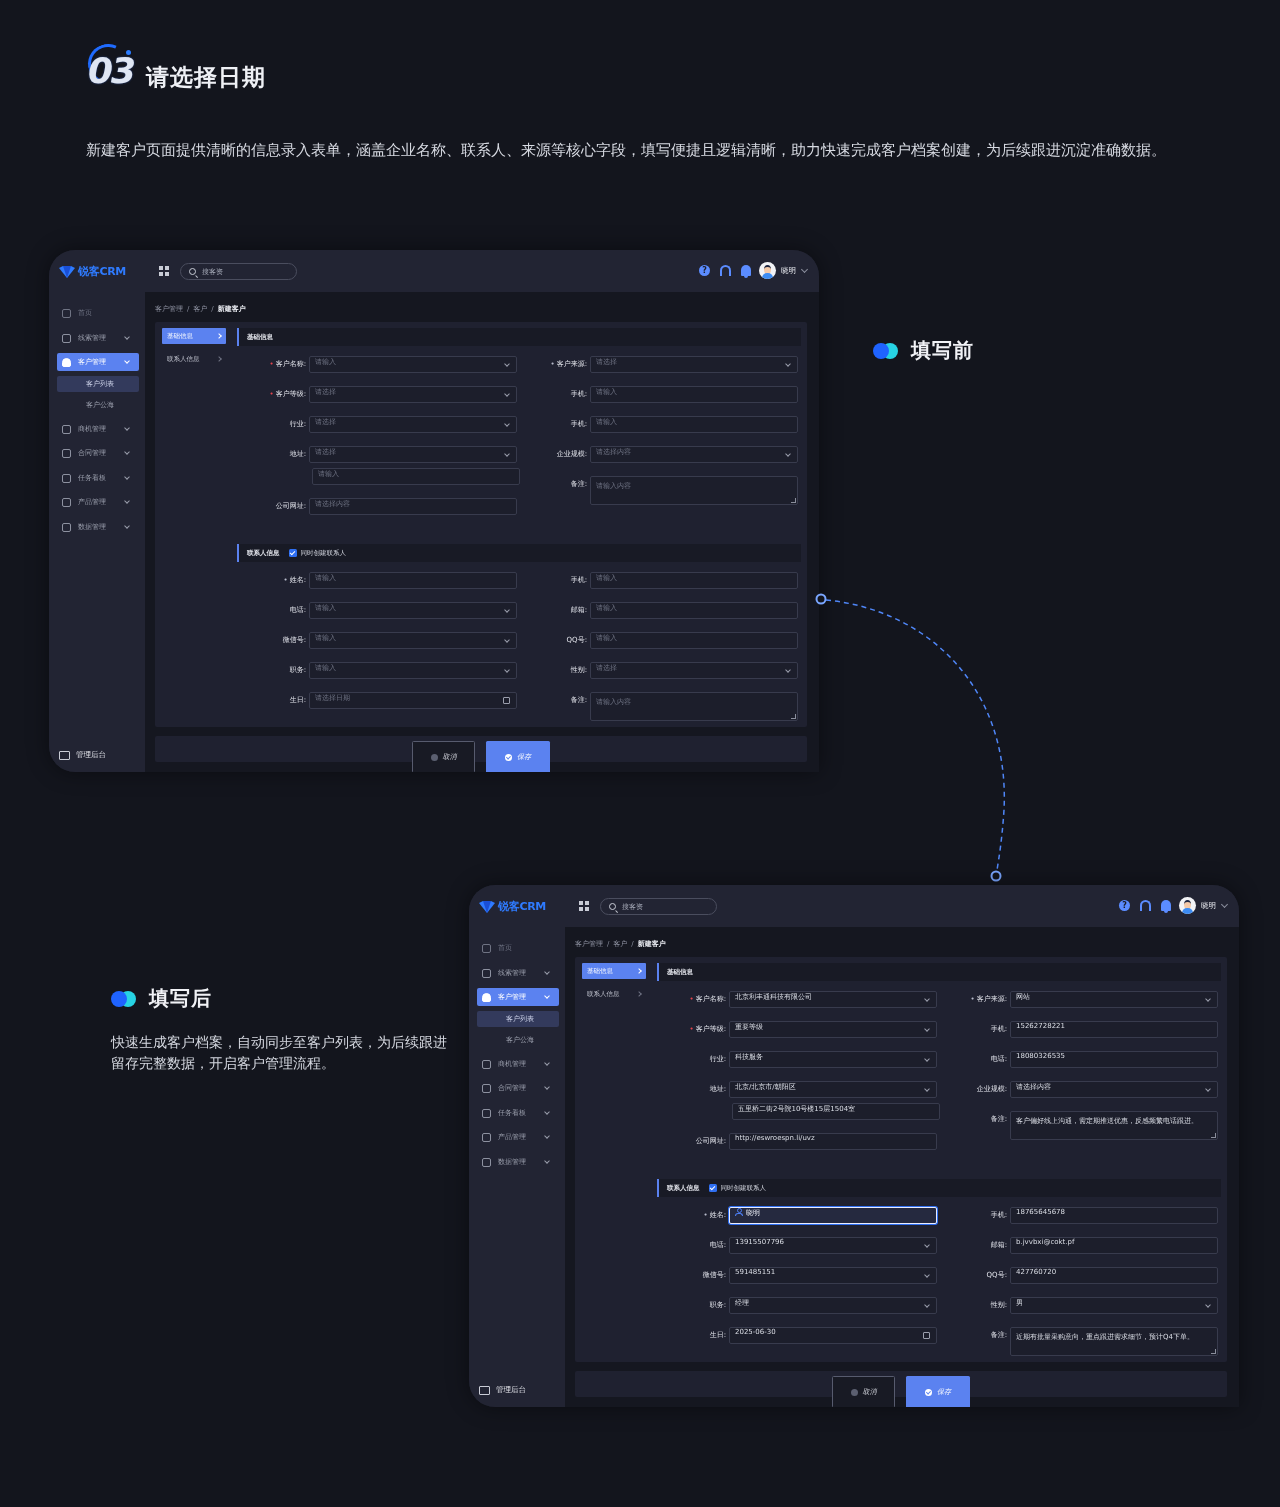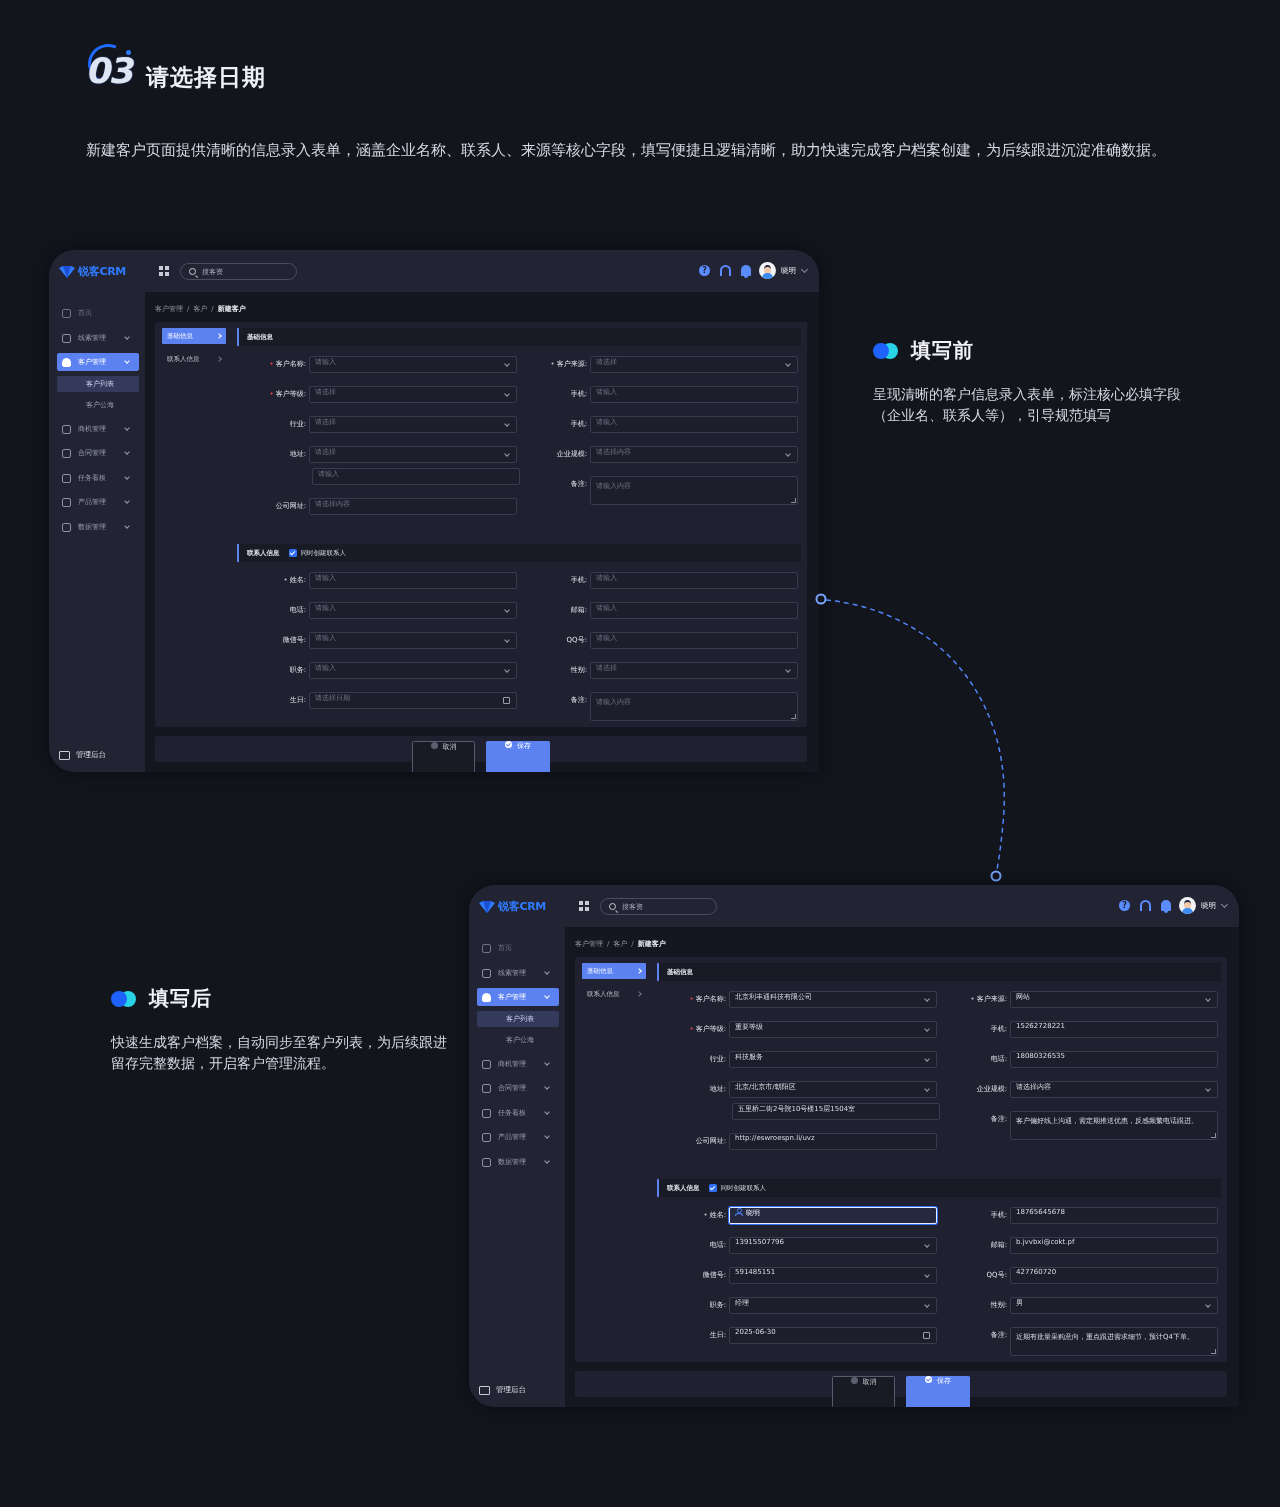--- a/index.html
+++ b/index.html
@@ -101,21 +101,21 @@
   .field .box .dd { position: absolute; right: 7px; top: 5px; width: 4px; height: 4px; border-right: 1px solid #9a9eac; border-bottom: 1px solid #9a9eac; transform: rotate(45deg); }
   .field .box .cal { position: absolute; right: 6px; top: 4px; width: 7px; height: 7px; border: 1px solid #9a9eac; border-radius: 1px; }
   .field .box .rz { position: absolute; right: 1px; bottom: 1px; width: 5px; height: 5px; border-right: 1px solid #8a8e9c; border-bottom: 1px solid #8a8e9c; }
   .field .box.focus { border: 1.5px solid #e8ecff; background: #25293f; box-shadow: 0 0 0 1px #2f6ff2; color: #e8ebf4; }
   .field .box .person { width: 6px; height: 7px; margin-right: 5px; position: relative; }
   .field .box .person:before { content: ""; position: absolute; left: 1.5px; top: 0; width: 3px; height: 3px; border: 1px solid #4d7ff5; border-radius: 50%; }
   .field .box .person:after { content: ""; position: absolute; left: 0; top: 4.5px; width: 6px; height: 2.5px; border: 1px solid #4d7ff5; border-bottom: none; border-radius: 3px 3px 0 0; }
   .field .box.sub { margin-left: 73px; }
 
   .footer { position: absolute; left: 10px; top: 444px; width: 652px; height: 26px; background: #1f2130; border-radius: 2px; }
-  .btn { position: absolute; top: 5px; height: 32px; border-radius: 1.5px; display: flex; align-items: flex-start; justify-content: center; font-size: 7px; }
+  .btn { position: absolute; top: 5px; height: 32px; border-radius: 1.5px; display: flex; align-items: center; justify-content: center; font-size: 7px; font-style: italic; }
   .btn.cancel { left: 257px; width: 63px; border: 1px solid #575b6e; color: #d6d8e0; background: #181a24; }
   .btn.cancel .ci { width: 7px; height: 7px; border-radius: 50%; background: #5b5f70; margin-right: 5px; }
   .btn.save { left: 331px; width: 64px; background: #5b82f0; color: #fff; }
   .btn.save .ci { width: 7px; height: 7px; border-radius: 50%; background: #fff; margin-right: 5px; position: relative; }
   .btn.save .ci:after { content: ""; position: absolute; left: 2.3px; top: 1px; width: 1.6px; height: 3px; border-right: 1.2px solid #5b82f0; border-bottom: 1.2px solid #5b82f0; transform: rotate(45deg); }
 </style>
 </head>
 <body>
 
 <div class="sec-head">
@@ -377,21 +377,20 @@
   </div>
 
 <div class="caption" style="left:873px; top:337px; width:330px;">
   <div class="cap-head">
     <div class="dots">
         <i class="d1"></i>
         <i class="d2"></i>
       </div>
     <div class="cap-title">填写前</div>
   </div>
-  <div class="cap-text">呈现清晰的客户信息录入表单，标注核心必填字段（企业名、联系人等），引导规范填写</div>
 </div>
 
 <svg class="connector" width="1280" height="1507">
   <path d="M 826 600 C 930 610, 1010 690, 1004 810 C 1002 840, 999 858, 997 870" fill="none" stroke="#4f86f7" stroke-width="1.5" stroke-dasharray="5 4"></path>
   <circle cx="821" cy="599" r="4.5" fill="#13151d" stroke="#7aa6ff" stroke-width="2"></circle>
   <circle cx="996" cy="876" r="4.5" fill="#13151d" stroke="#7aa6ff" stroke-width="2"></circle>
 </svg>
 
 <div class="caption" style="left:71px; top:985px; width:340px;margin-left:40px;">
   <div class="cap-head">

